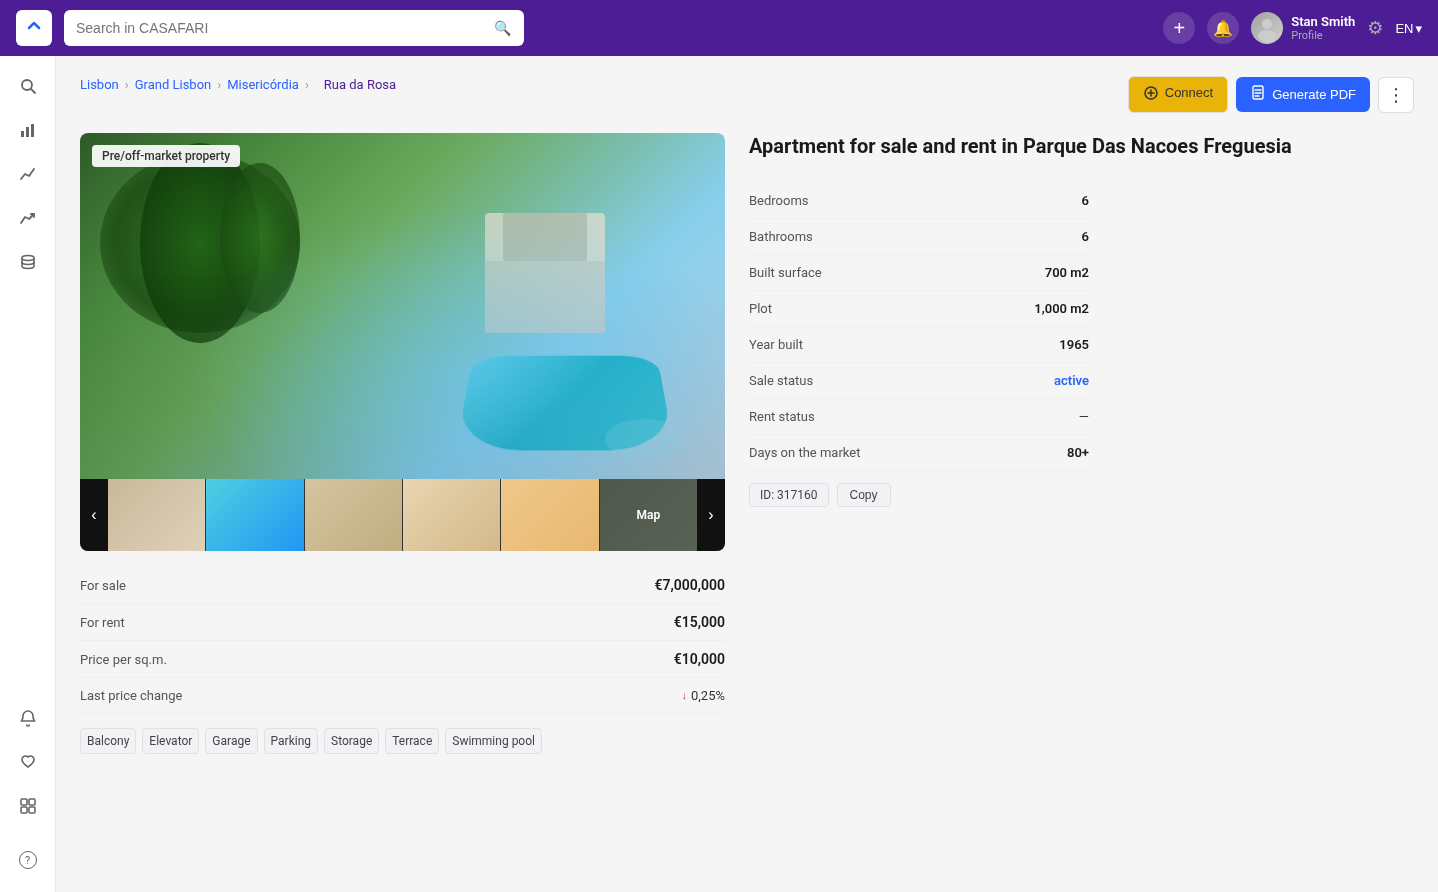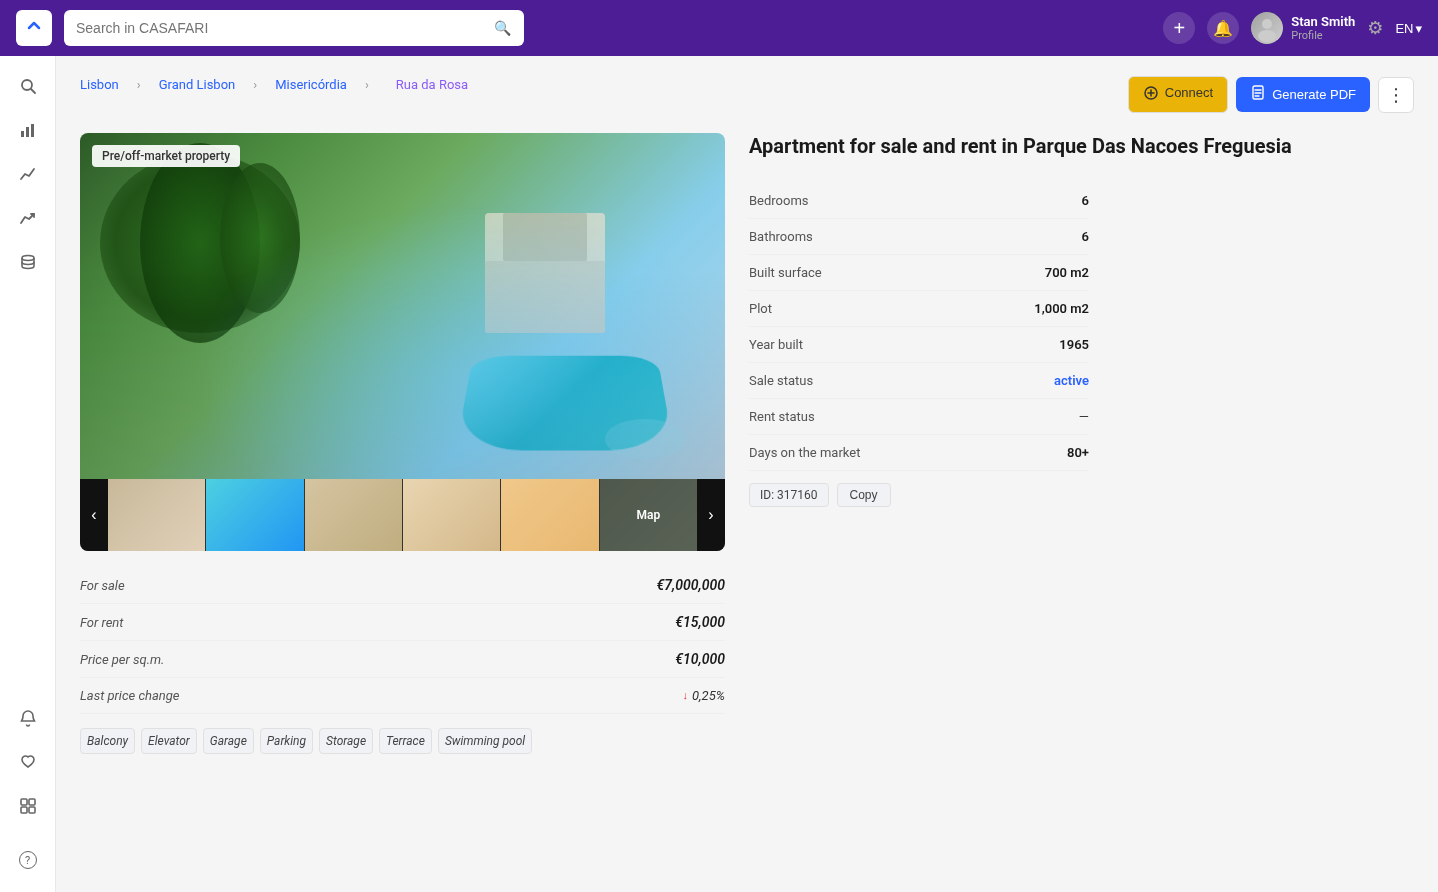--- a/index.html
+++ b/index.html
@@ -128,27 +128,27 @@
     
     .content {
       flex: 1;
       overflow-y: auto;
       padding: 20px 24px;
       background: #f5f5f5;
     }
 
     
     .breadcrumb {
-      display: flex; align-items: center; gap: 18px;
+      display: flex; align-items: center; gap: 6px;
       margin-bottom: 20px;
       font-size: 13px;
     }
     .breadcrumb-item { color: #2962ff; cursor: pointer; }
     .breadcrumb-sep { color: #999; }
-    .breadcrumb-current { color: #8b5cf6; padding-left: 9px; }
+    .breadcrumb-current { color: #4c1d95; padding-left: 9px; }
     .btn-connect {
       display: flex; align-items: flex-start; gap: 6px;
       padding: 8px 14px;
       border: 1px solid #ddd;
       border-radius: 6px;
       background: #eab308;
       cursor: pointer;
       font-size: 13px;
       font-weight: 500;
       color: #333;
@@ -602,21 +602,21 @@
               </div>
               <div class="thumb thumb-last">
                 <div style="width:100%;height:100%;background:linear-gradient(135deg,#b8cfb0,#d0e8c8);opacity:0.9;"></div>
                 <div class="thumb-map">Map</div>
               </div>
             </div>
             <button class="thumb-nav">›</button>
           </div>
         </div>
 
-        <div style="margin-top: 16px; font-style: italic;">
+        <div style="margin-top: 16px;">
           <div class="price-row">
             <span class="price-label">For sale</span>
             <span class="price-value">€7,000,000</span>
           </div>
           <div class="price-row">
             <span class="price-label">For rent</span>
             <span class="price-value">€15,000</span>
           </div>
           <div class="price-row">
             <span class="price-label">Price per sq.m.</span>

